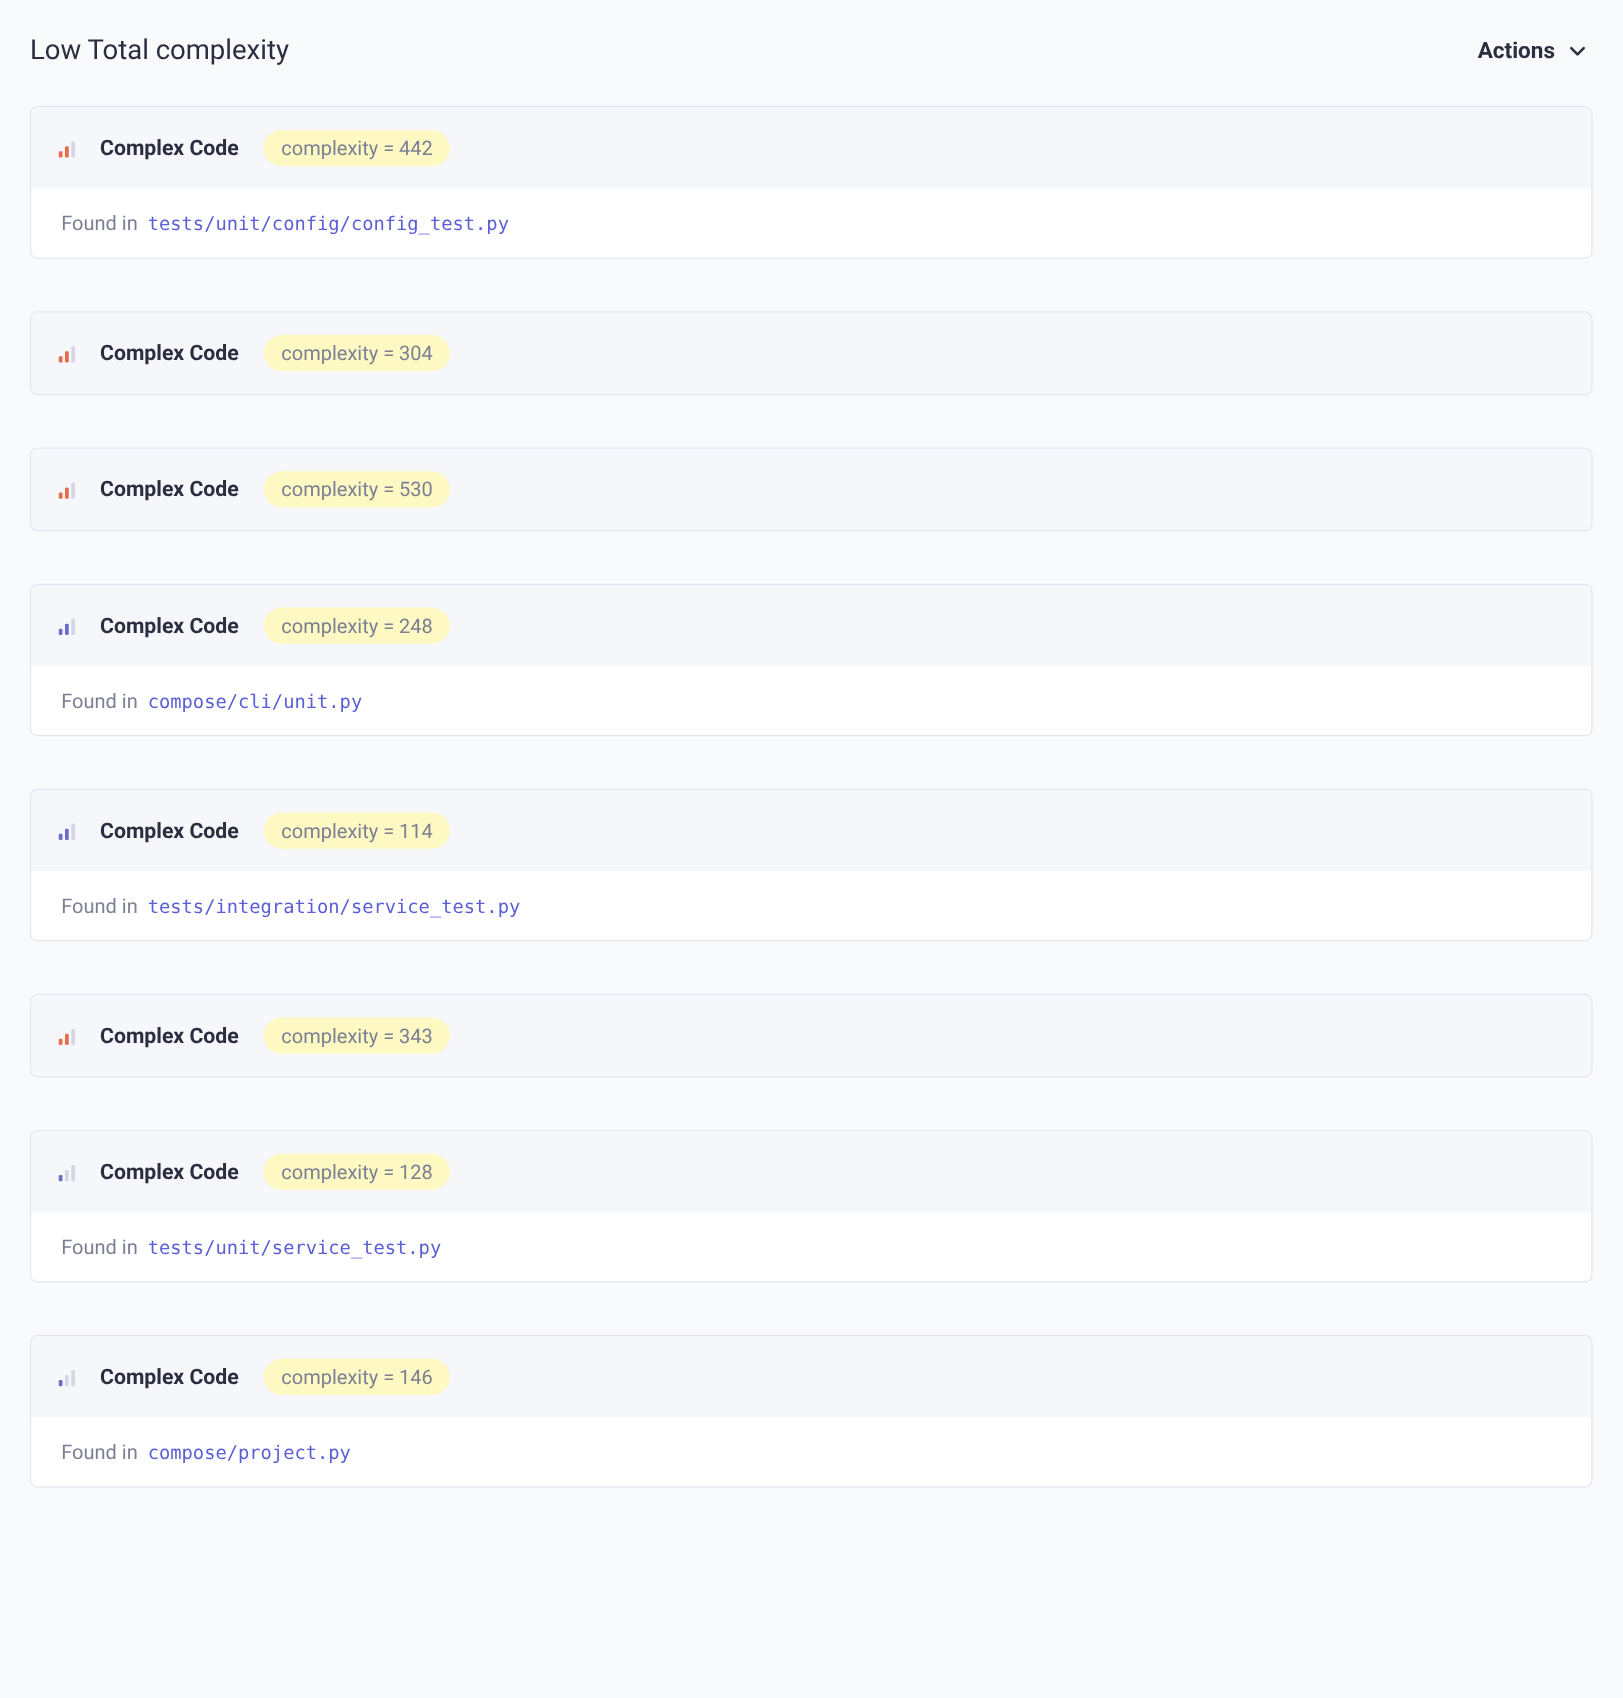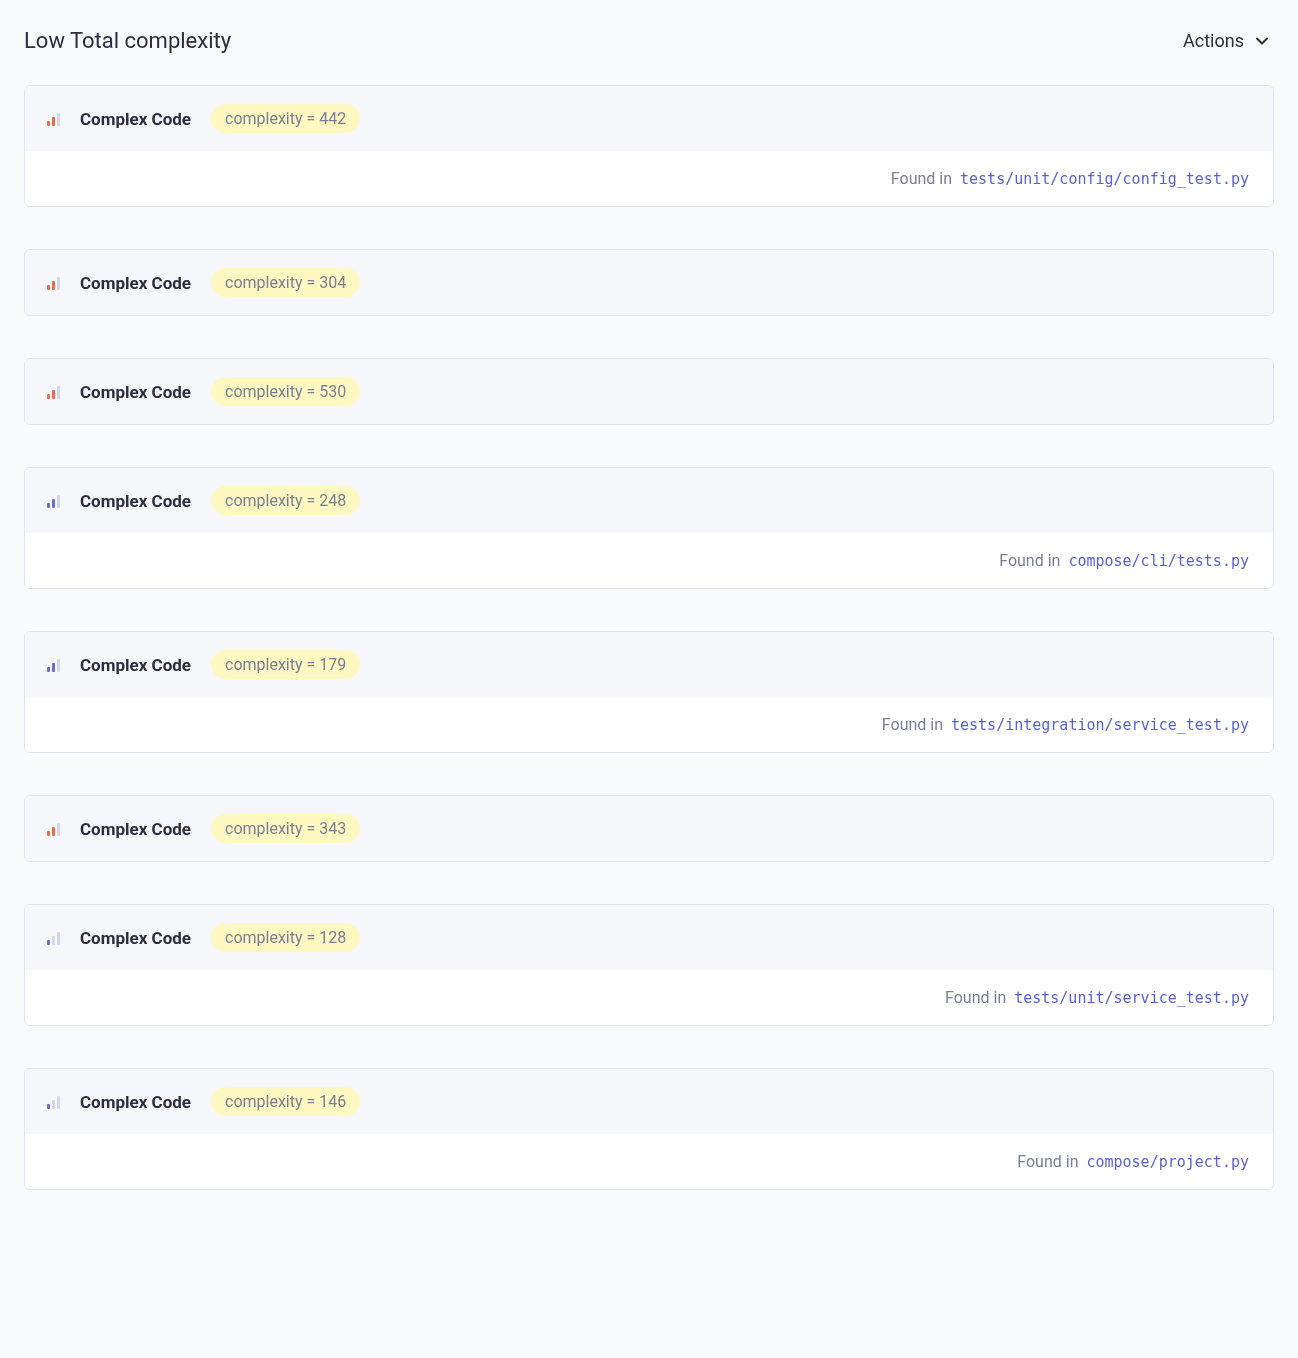--- a/index.html
+++ b/index.html
@@ -22,21 +22,21 @@
 .page-title {
   font-size: 22px;
   font-weight: 400;
   color: #2c2e3f;
 }
 .actions-button {
   display: flex;
   align-items: center;
   gap: 10px;
   font-size: 18px;
-  font-weight: 400;
+  font-weight: 700;
   color: #2c2e3f;
   cursor: pointer;
   padding: 6px 4px;
 }
 .actions-button .chevron {
   display: inline-flex;
 }
 .issue-card {
   border: 1px solid #e2e5ef;
   border-radius: 6px;
@@ -47,21 +47,20 @@
 .issue-card-header {
   display: flex;
   align-items: center;
   gap: 20px;
   padding: 18px 24px 18px 22px;
   background: #f6f7fb;
 }
 .issue-card-body {
   padding: 18px 24px;
   background: #fff;
-  text-align: right;
 }
 .issue-icon {
   display: inline-flex;
   align-items: flex-end;
   gap: 2px;
   height: 14px;
 }
 .issue-icon .bar {
   width: 3px;
   border-radius: 1px;
@@ -156,33 +155,33 @@
         <span class="bar b1" style="background:#6a6dc9"></span>
         <span class="bar b2" style="background:#6a6dc9"></span>
         <span class="bar b3" style="background:#d4d7e6"></span>
       </span>
       <span class="issue-title">Complex Code</span>
       <span class="complexity-badge">
         <span>complexity = </span><span>248</span>
       </span>
     </div>
     <div class="issue-card-body">
-      <span class="found-in-label">Found in </span><span class="file-path">compose/cli/tests.py</span>
+      <span class="found-in-label">Found in </span><span class="file-path">compose/cli/unit.py</span>
     </div>
   </div>
     <div class="issue-card">
     <div class="issue-card-header">
       <span class="issue-icon">
         <span class="bar b1" style="background:#6a6dc9"></span>
         <span class="bar b2" style="background:#6a6dc9"></span>
         <span class="bar b3" style="background:#d4d7e6"></span>
       </span>
       <span class="issue-title">Complex Code</span>
       <span class="complexity-badge">
-        <span>complexity = </span><span>179</span>
+        <span>complexity = </span><span>114</span>
       </span>
     </div>
     <div class="issue-card-body">
       <span class="found-in-label">Found in </span><span class="file-path">tests/integration/service_test.py</span>
     </div>
   </div>
     <div class="issue-card">
     <div class="issue-card-header">
       <span class="issue-icon">
         <span class="bar b1" style="background:#e86b4a"></span>

